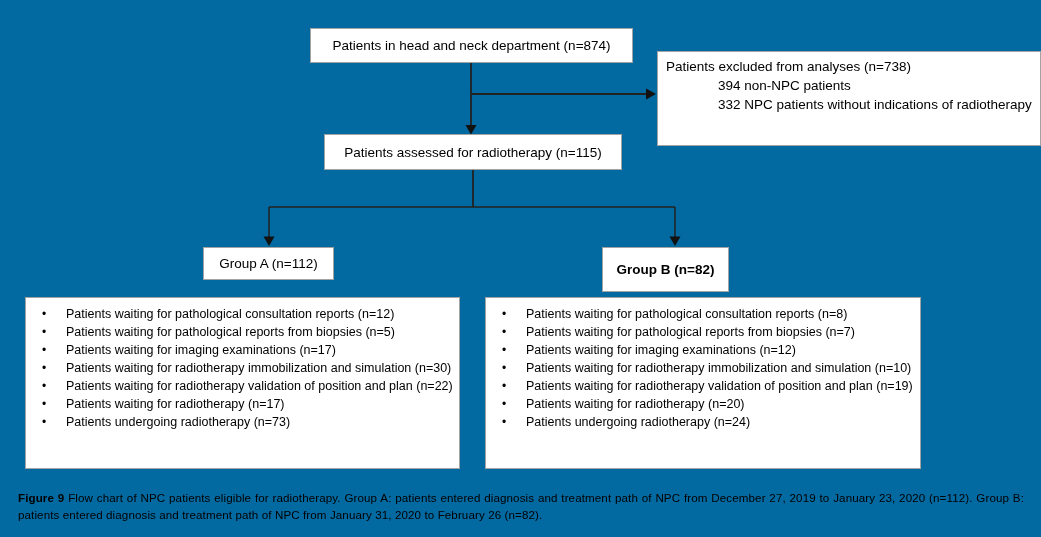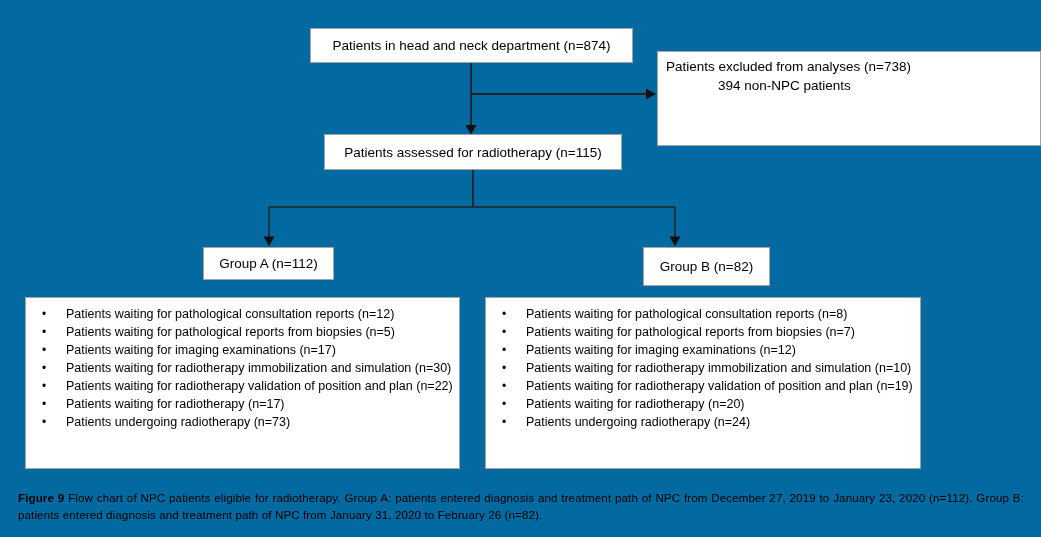--- a/index.html
+++ b/index.html
@@ -21,21 +21,21 @@
     box-sizing:border-box;
   }
   .fc-box.centered{
     display:flex;align-items:center;justify-content:center;
     text-align:center;
     white-space:nowrap;
   }
   .top-box{left:310px;top:28px;width:323px;height:35px;}
   .assessed-box{left:324px;top:134px;width:298px;height:36px;}
   .group-a-box{left:203px;top:247px;width:131px;height:33px;}
-  .group-b-box{left:643px;top:247px;width:127px;height:39px;}
+  .group-b-box{left:602px;top:247px;width:127px;height:45px;font-weight:bold;}
   .excluded-box{
     left:657px;top:51px;width:384px;height:95px;
     padding:5px 8px 4px 8px;
     line-height:19px;
   }
   .excluded-box .ex-item{padding-left:52px;}
   .list-box{
     left:25px;top:297px;width:435px;height:172px;
     padding:7px 2px 3px 0;
     font-size:12.5px;
@@ -82,20 +82,21 @@
     <polygon points="669.5,236.5 680.5,236.5 675,246" fill="#111"></polygon>
   </svg>
 
   <div class="fc-box centered top-box">
     <span>Patients in head and neck department (n=874)</span>
   </div>
 
   <div class="fc-box excluded-box">
     <div>Patients excluded from analyses (n=738)</div>
     <div class="ex-item">394 non-NPC patients</div>
+    <div class="ex-item">332 NPC patients without indications of radiotherapy</div>
   </div>
 
   <div class="fc-box centered assessed-box">
     <span>Patients assessed for radiotherapy (n=115)</span>
   </div>
 
   <div class="fc-box centered group-a-box">
     <span>Group A (n=112)</span>
   </div>
 

